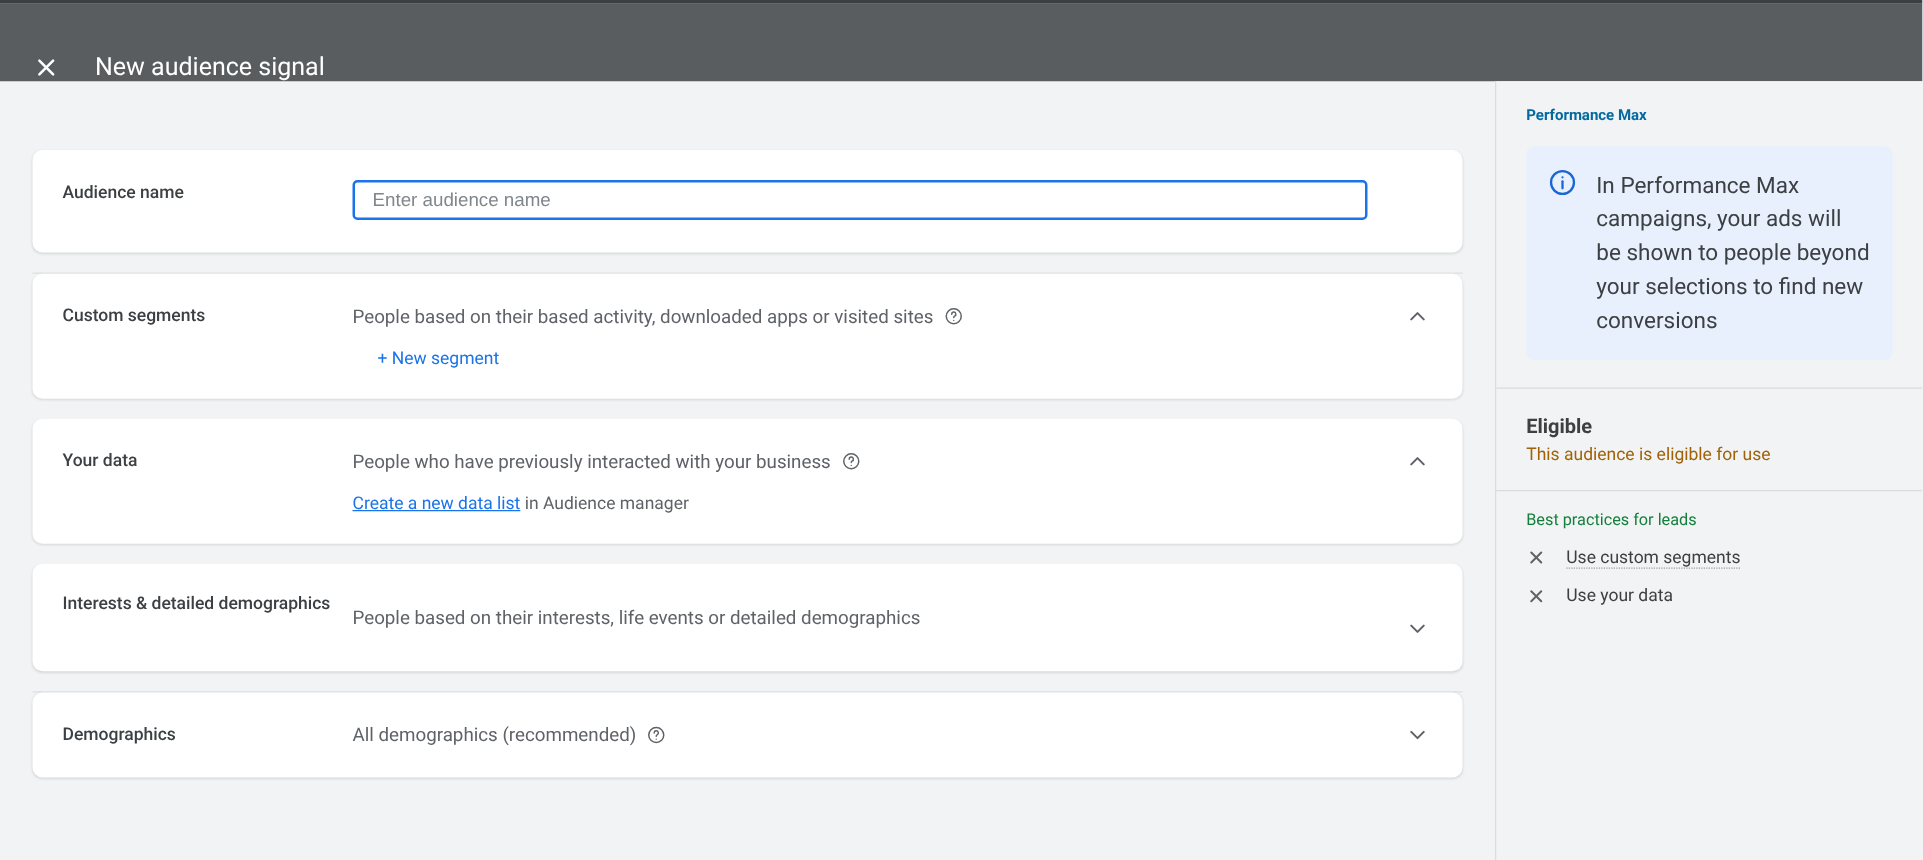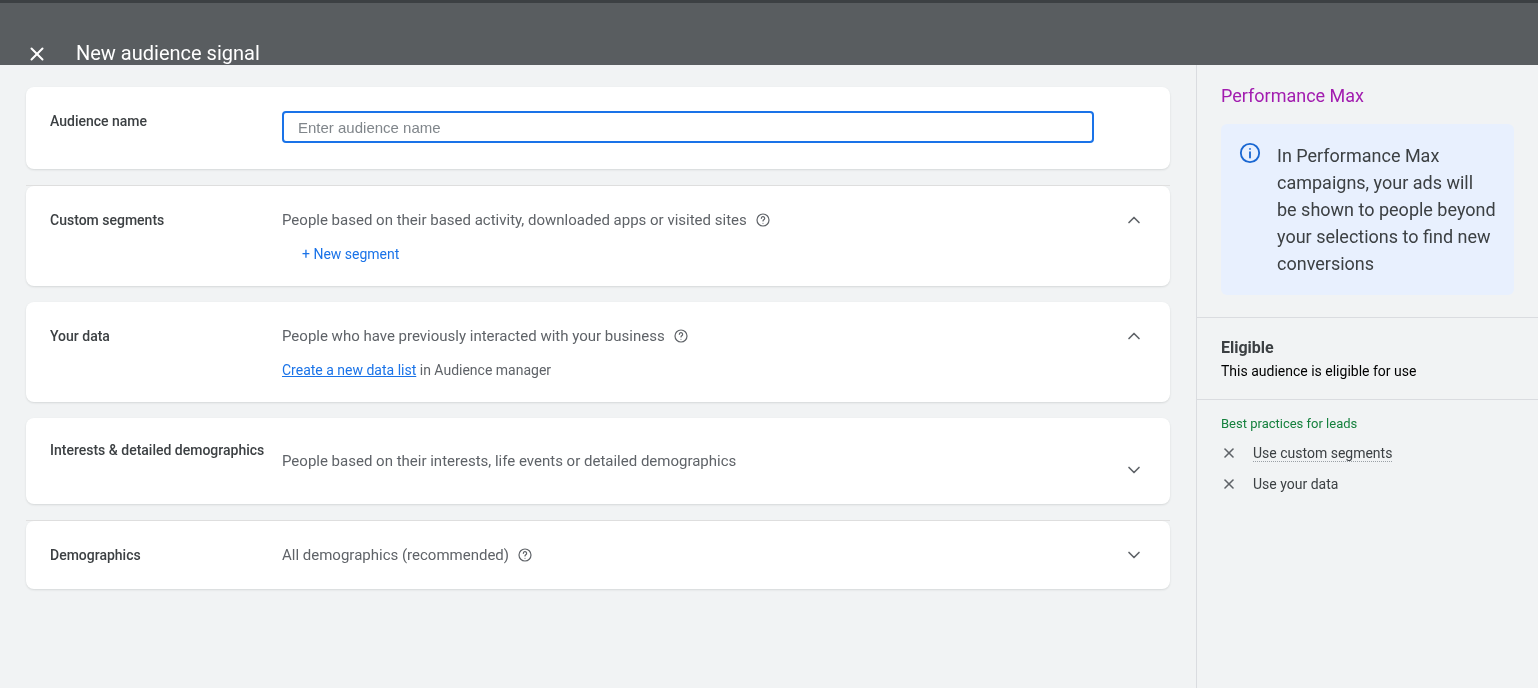--- a/index.html
+++ b/index.html
@@ -135,23 +135,23 @@
       margin-top: 16px;
       font-size:14px;
       color:#5f6368;
     }
     .sidebar-section{
       padding: 20px 24px;
       border-bottom:1px solid #dadce0;
     }
     .sidebar-section.no-border{ border-bottom:none;}
     .sidebar-heading{
-      font-size:18px;
-      font-weight:400;
-      color:#a21caf;
+      font-size:12px;
+      font-weight:700;
+      color:#0369a1;
     }
     .info-box{
       margin: 18px 24px 0 24px;
       background:#e8f0fe;
       border-radius:6px;
       padding:18px 18px;
       display:flex;
       gap:16px;
       font-size:18px;
       color:#3c4043;
@@ -163,41 +163,41 @@
       border-bottom:1px solid #dadce0;
     }
     .eligible-heading{
       font-size:16px;
       font-weight:700;
       color:#3c4043;
       margin-bottom:6px;
     }
     .eligible-text{
       font-size:14px;
-      color:#000000;
+      color:#a16207;
     }
     .bp-section{ padding: 16px 24px; }
     .bp-heading{
       font-size:13px;
       color:#15803d;
       margin-bottom:14px;
     }
     .bp-item{
       display:flex;
       align-items:flex-start;
       gap:16px;
       font-size:14px;
       color:#3c4043;
       margin-bottom:14px;
       cursor:pointer;
     }
     .bp-item .x-icon{ color:#5f6368; display:inline-flex; }
     .bp-item .bp-text{ border-bottom:1px dotted #9aa0a6; }
     .card + .card { margin-top: 16px; }
-    .card.first{ padding-bottom:26px;}
+    .card.first{ padding-bottom:26px;margin-top:33px;}
   </style>
 </head>
 <body>
 
 <div class="top-border"></div>
 
 <div class="header">
   <span class="close-icon">
     <svg width="22" height="22" viewBox="0 0 24 24" fill="none" stroke="currentColor" stroke-width="2.2" stroke-linecap="round">
         <line x1="6" y1="6" x2="18" y2="18"></line>

